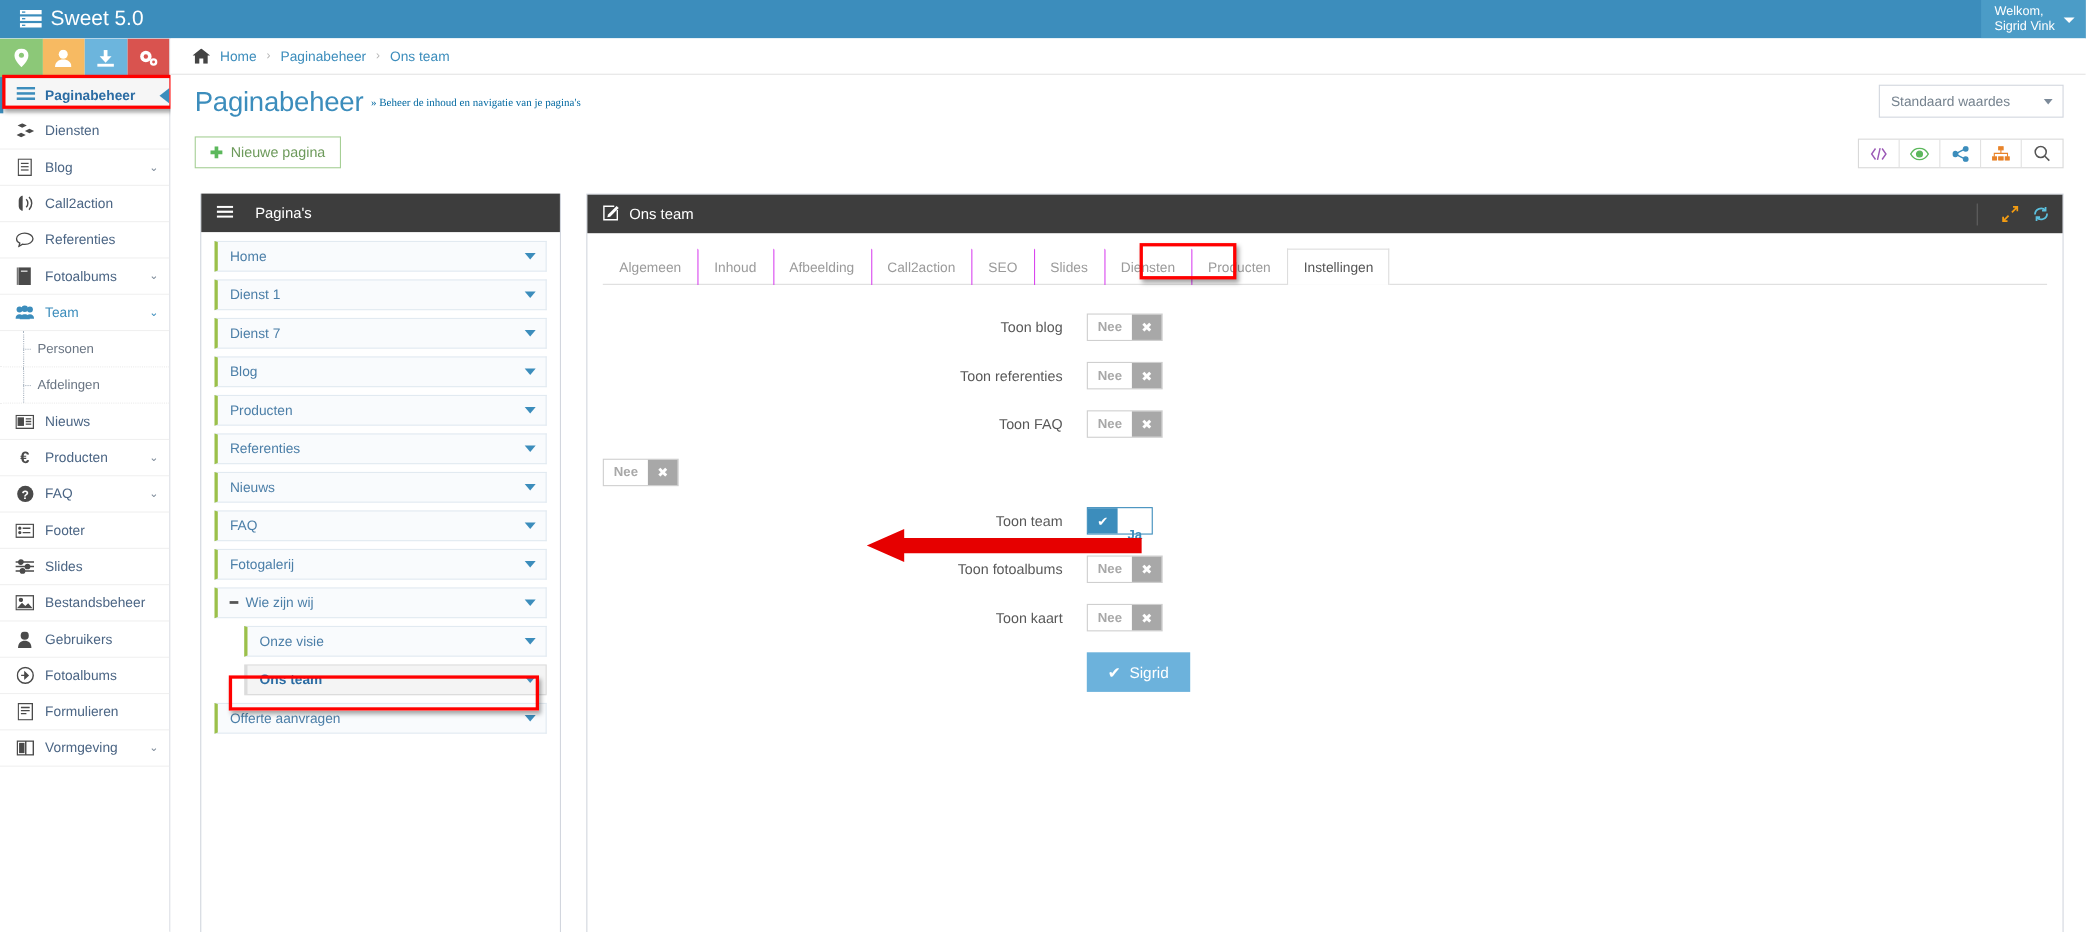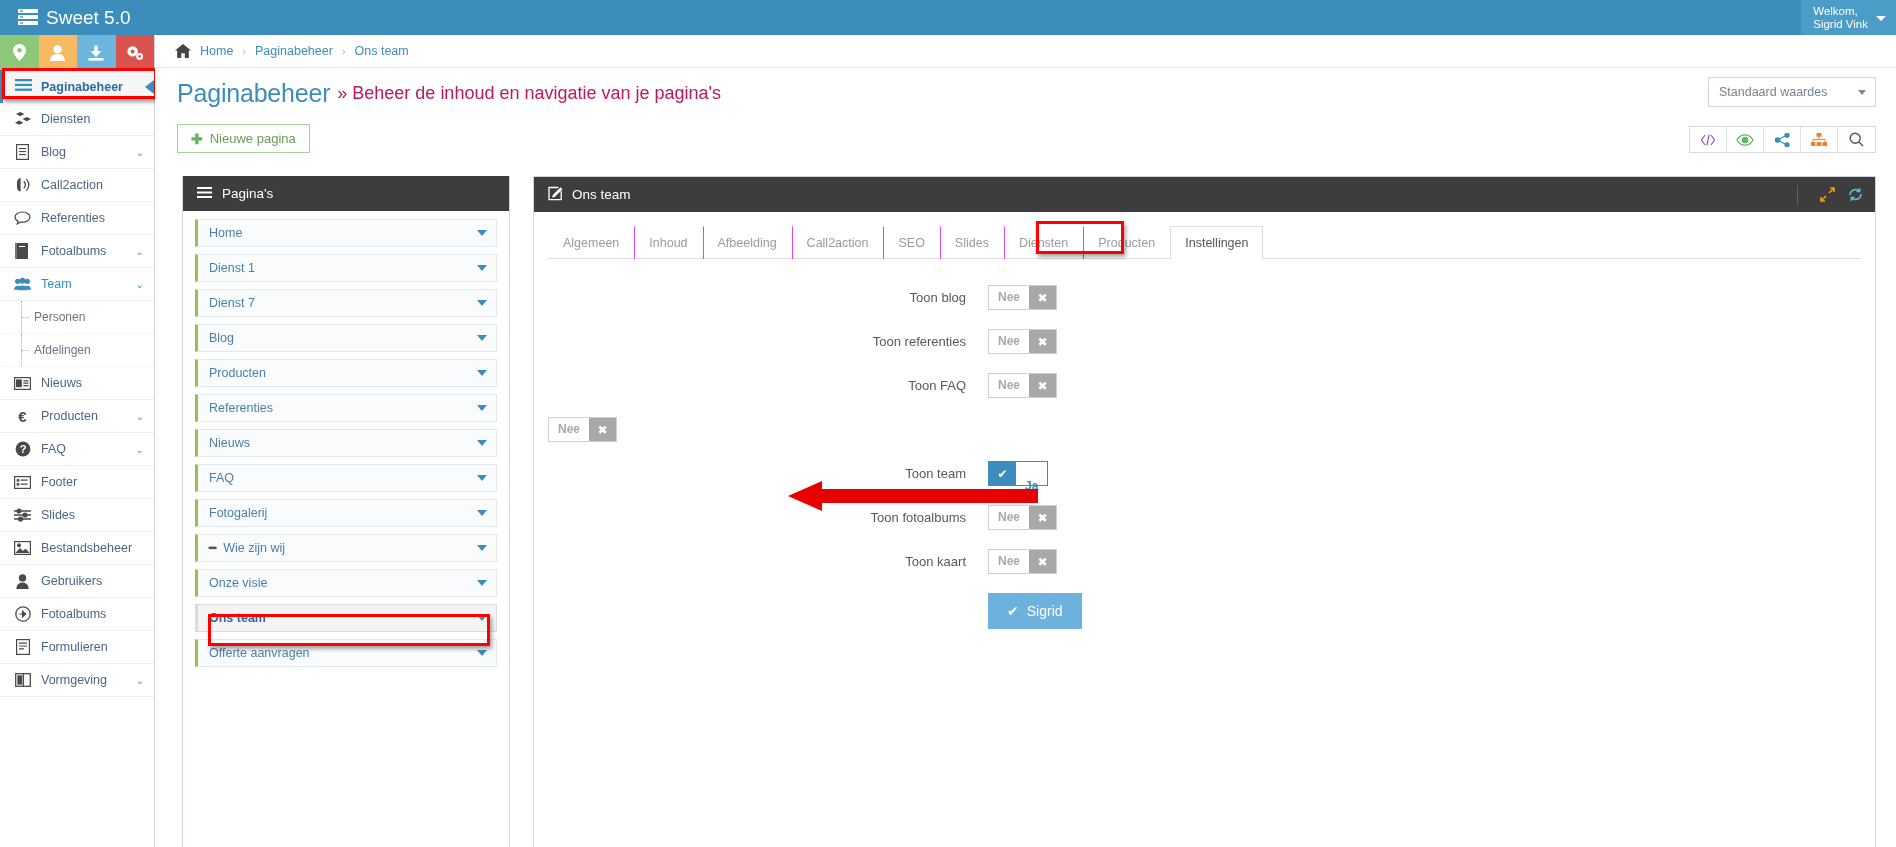--- a/index.html
+++ b/index.html
@@ -100,21 +100,21 @@
   .breadcrumb .crumb { cursor: pointer; }
   .breadcrumb .home-icon { color: #444; display: inline-flex; }
 
   .pagehead {
     position: relative; height: 51px; display: flex; align-items: center;
     padding: 0 20px 0 22px;
   }
   .pagehead h1 {
     font-size: 25px; font-weight: normal; color: #3c8dbc; letter-spacing: -0.2px;
   }
-  .pagehead .subtitle { font-size: 18px; color: #be185d; margin-left: 7px; }
+  .pagehead .subtitle { font-size: 10px; color: #0369a1; margin-left: 7px; font-family: Liberation Serif, serif; }
 
   .select-box {
     position: absolute; right: 20px; top: 9px; width: 168px; height: 30px;
     border: 1px solid #d2d6de; background: #fff; display: flex;
     align-items: center; padding: 0 10px; font-size: 12.5px; color: #76838f;
     cursor: pointer;
   }
   .select-box .caret {
     position: absolute; right: 9px; top: 50%; margin-top: -2px;
     width: 0; height: 0; border-left: 4.5px solid transparent;
@@ -139,40 +139,40 @@
   }
   .icon-group .ibtn:last-child { border-right: none; }
 
   
   .pages-panel {
     position: absolute; left: 27px; top: 141px; width: 328px;
     bottom: -20px; background: #fff; border: 1px solid #d2d6de; border-top: none;
   }
   .panel-head {
     height: 35px; background: #3d3d3d; color: #fff; display: flex;
-    align-items: center; gap: 10px; padding-left: 14px; font-size: 13.5px;
+    align-items: center; gap: 20px; padding-left: 14px; font-size: 13.5px;
   }
   .pages-body { padding: 8px 12px 0 12px; }
   .tree-row {
     position: relative; height: 28px; margin-bottom: 7px;
     background: #f9fbfd; border: 1px solid #e2eaf1; border-left: 3px solid #9bc04a;
     display: flex; align-items: center; font-size: 12.5px; color: #4c7fa8;
     cursor: pointer;
   }
   .tree-row .tlabel { padding-left: 11px; flex: 1; display: flex; align-items: center; gap: 7px; }
   .tree-row .minus { color: #555; font-weight: bold; font-size: 12px; }
   .tree-row .tcaret {
     width: 28px; display: flex; align-items: center; justify-content: center;
   }
   .tree-row .tcaret i {
     width: 0; height: 0; border-left: 5px solid transparent;
     border-right: 5px solid transparent; border-top: 6px solid #3c8dbc;
     display: block;
   }
-  .tree-row.indent { }
+  .tree-row.indent { margin-left: 27px; }
   .tree-row.selected { color: #2b6ca3; font-weight: bold; background: #f4f4f4; border-color: #dcdcdc; border-left-color: #dcdcdc; }
 
   
   .content-panel {
     position: absolute; left: 378px; top: 141px; right: 20px; bottom: -20px;
     border: 1px solid #d2d6de; background: #fff;
   }
   .content-head {
     height: 35px; background: #3d3d3d; color: #fff; display: flex;
     align-items: center; padding: 0 12px 0 14px; font-size: 13.5px; gap: 9px;

